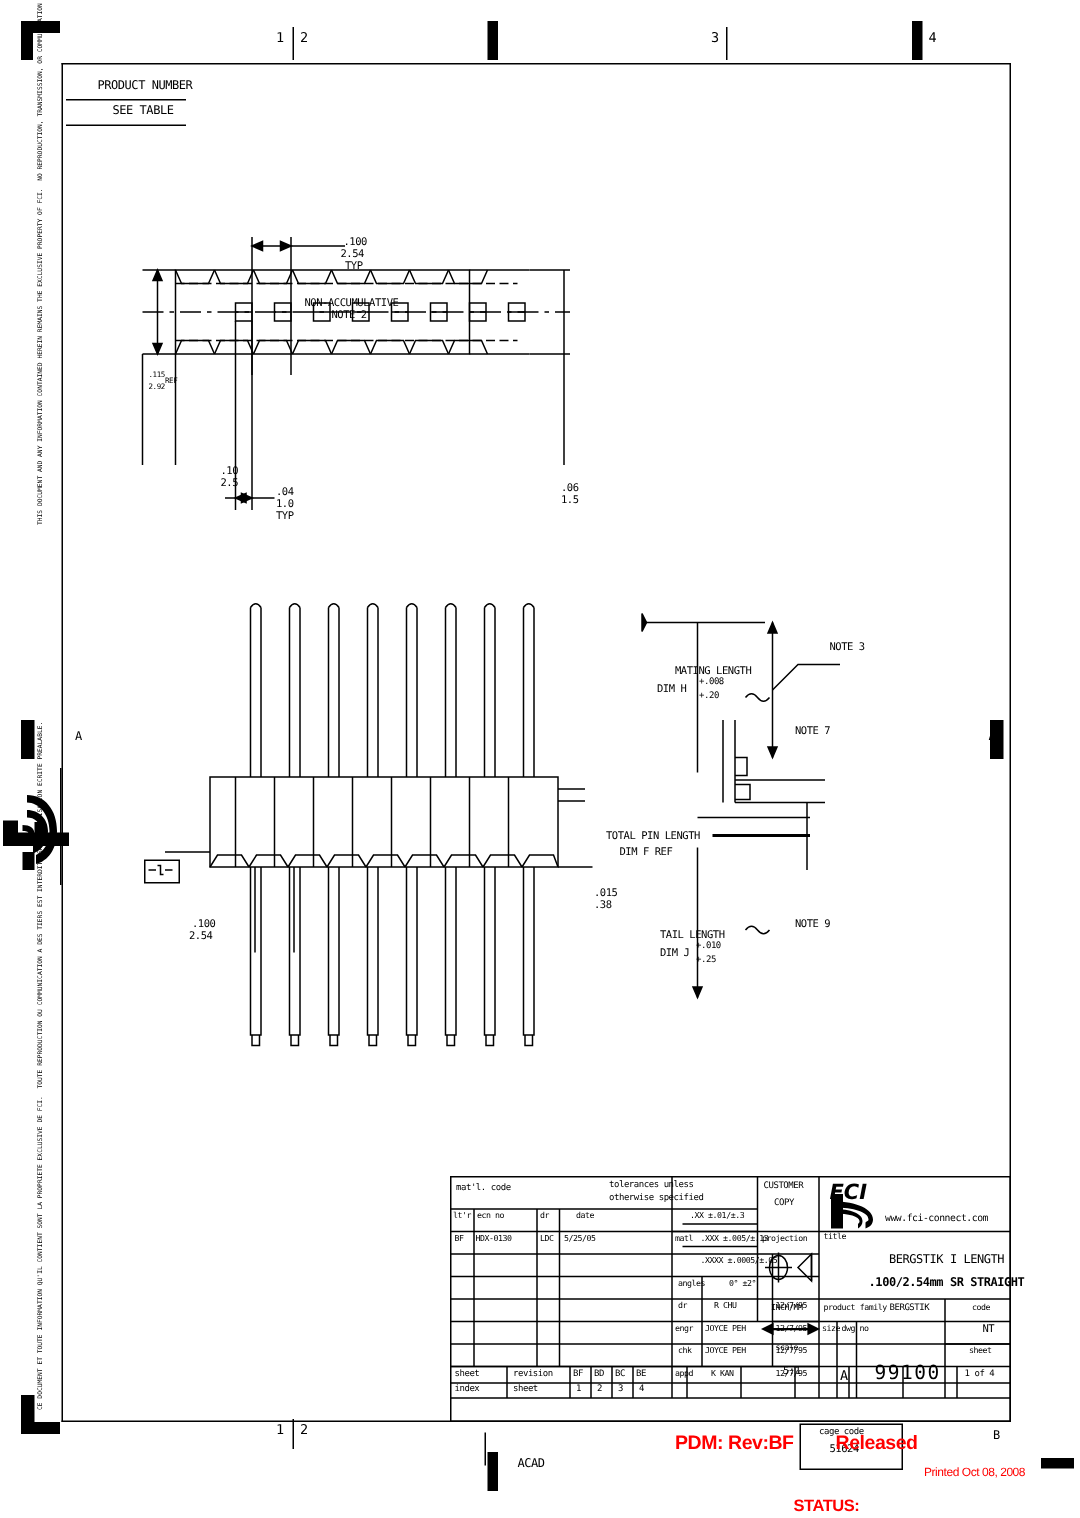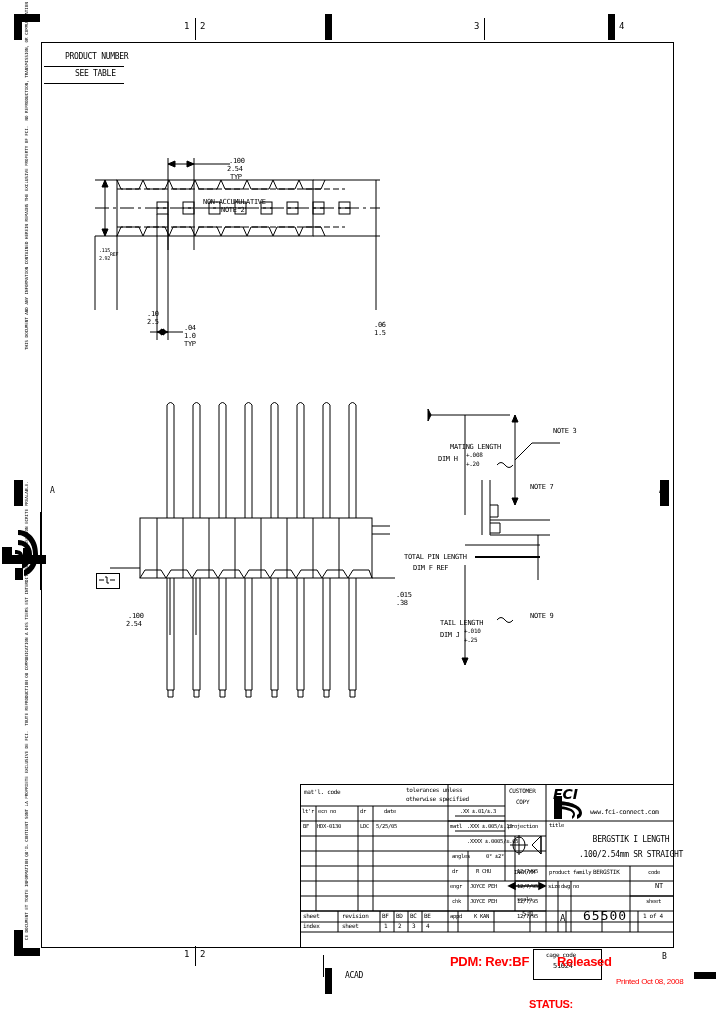--- a/index.html
+++ b/index.html
@@ -462,31 +462,31 @@
         <polygon points="36,4 30,1 30,7"></polygon>
       </g>
     </svg>
   </div>
 
   <div class="txt t55" style="left:217px;top:113px;">scale</div>
   <div class="txt t7" style="left:222px;top:127px;">5:1</div>
 
   <div class="txt t55" style="left:249px;top:39px;">title</div>
   <div class="txt t8 ctr" style="left:313px;top:52px;">BERGSTIK I LENGTH</div>
-  <div class="txt t8 ctr" style="left:313px;top:67px;">.100/2.54mm SR STRAIGHT</div>
+  <div class="txt t8 ctr" style="left:313px;top:67px;font-weight:bold;">.100/2.54mm SR STRAIGHT</div>
 
   <div class="txt t55" style="left:249px;top:86px;">product family</div>
   <div class="txt t6" style="left:293px;top:85px;">BERGSTIK</div>
   <div class="txt t55" style="left:348px;top:86px;">code</div>
   <div class="txt t7" style="left:355px;top:99px;">NT</div>
 
   <div class="txt t55" style="left:248px;top:100px;">size</div>
   <div class="txt t55" style="left:261px;top:100px;">dwg no</div>
   <div class="txt t9" style="left:260px;top:130px;">A</div>
-  <div class="txt t13" style="left:283px;top:125px;letter-spacing:1px;">65500</div>
+  <div class="txt t13" style="left:283px;top:125px;letter-spacing:1px;">99100</div>
 
   <div class="txt t55" style="left:346px;top:115px;">sheet</div>
   <div class="txt t6" style="left:343px;top:129px;">1 of 4</div>
 
   <div class="txt t6" style="left:3px;top:129px;">sheet</div>
   <div class="txt t6" style="left:42px;top:129px;">revision</div>
   <div class="txt t6" style="left:82px;top:129px;">BF</div>
   <div class="txt t6" style="left:96px;top:129px;">BD</div>
   <div class="txt t6" style="left:110px;top:129px;">BC</div>
   <div class="txt t6" style="left:124px;top:129px;">BE</div>

